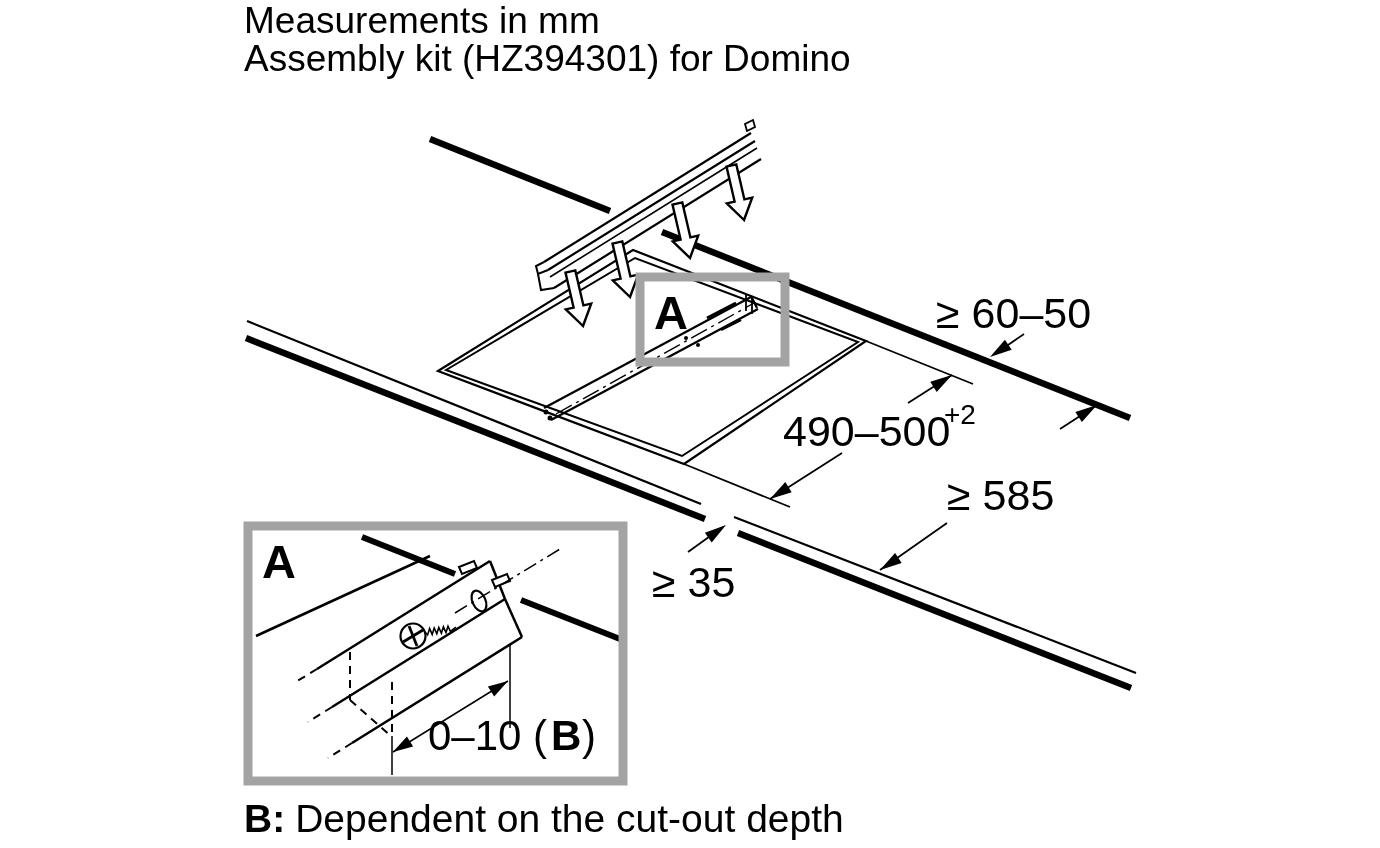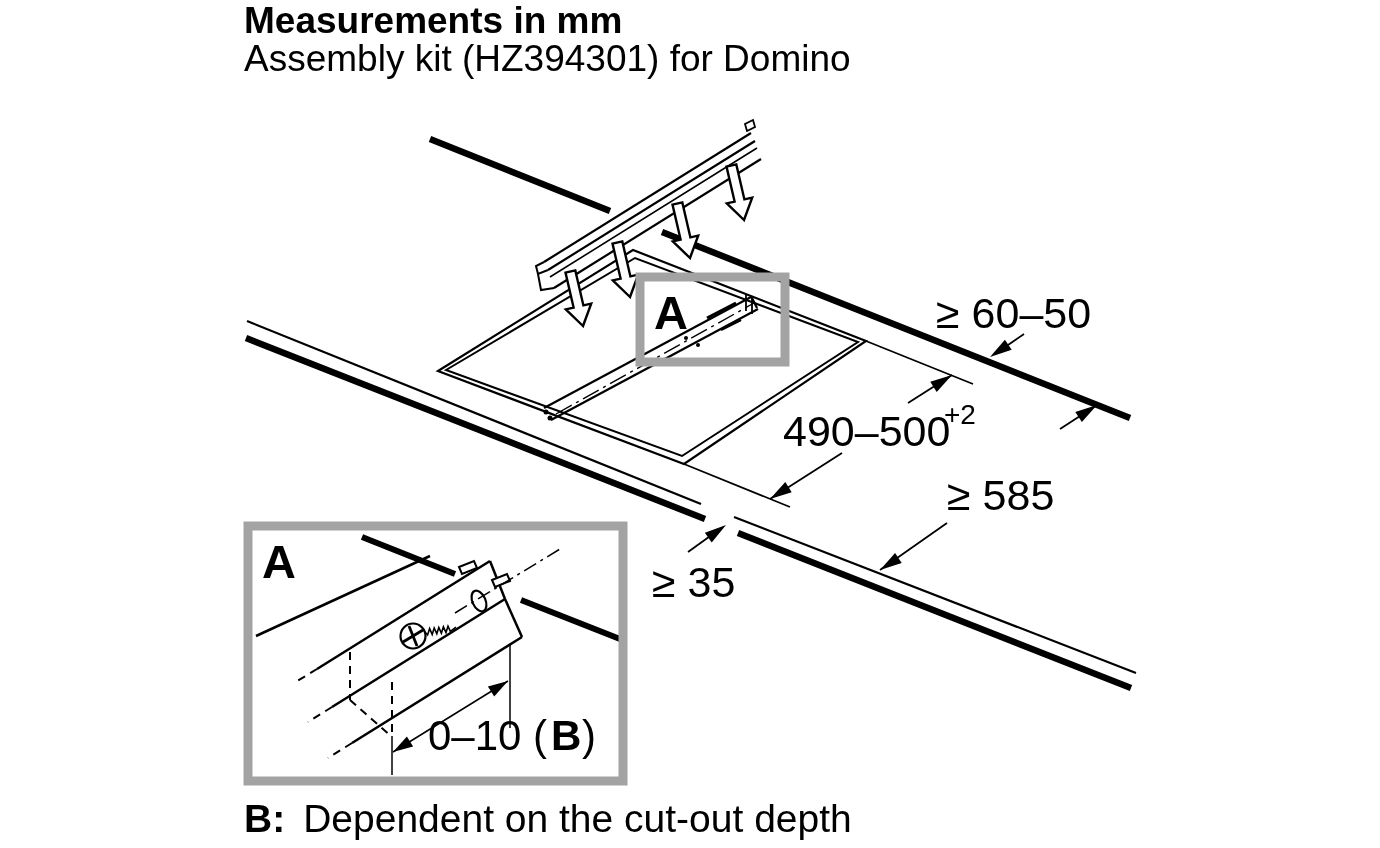--- a/index.html
+++ b/index.html
@@ -1,23 +1,23 @@
 <!DOCTYPE html>
 <html><head>
 <meta charset="utf-8">
 <style>
   html,body{margin:0;padding:0;background:#ffffff;}
   #stage{position:relative;width:1380px;height:848px;background:#ffffff;overflow:hidden;
          font-family:"Liberation Sans",sans-serif;color:#000;}
   #header{position:absolute;left:244px;top:2px;line-height:1.04;}
-  #header .t1{font-size:37px;font-weight:700;}
+  #header .t1{font-size:37px;font-weight:400;}
   #header .t2{font-size:37px;font-weight:400;}
   #footnote{position:absolute;left:244px;top:797px;font-size:39px;}
   #footnote .b{font-weight:700;}
-  #footnote .rest{font-weight:400;margin-left:18px;}
+  #footnote .rest{font-weight:400;margin-left:10px;}
   svg{position:absolute;left:0;top:0;}
   .dimtxt{font-family:"Liberation Sans",sans-serif;font-size:43px;fill:#000;}
   .suptxt{font-family:"Liberation Sans",sans-serif;font-size:28px;fill:#000;}
   .boldA{font-family:"Liberation Sans",sans-serif;font-size:47px;font-weight:700;fill:#000;}
   .dimdet{font-family:"Liberation Sans",sans-serif;font-size:42px;fill:#000;}
   .dimdetB{font-family:"Liberation Sans",sans-serif;font-size:42px;font-weight:700;fill:#000;}
 </style>
 </head>
 <body>
 

